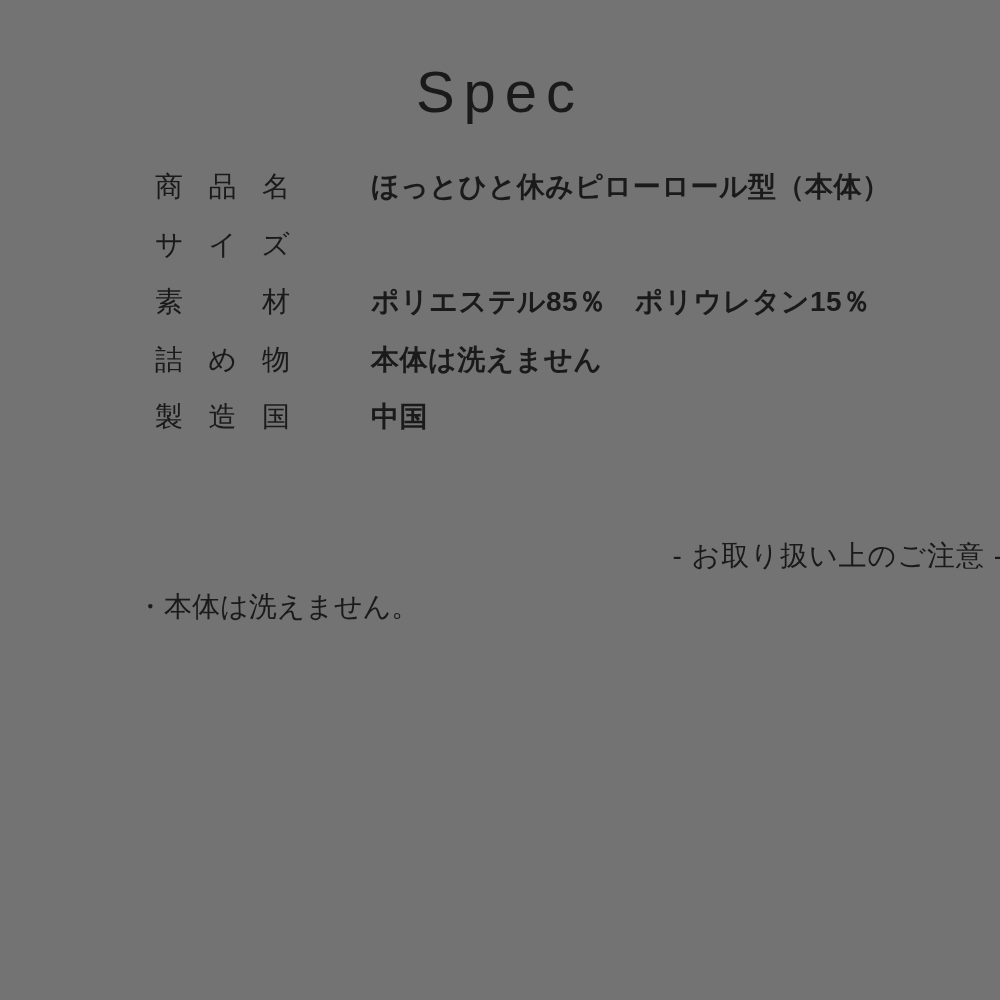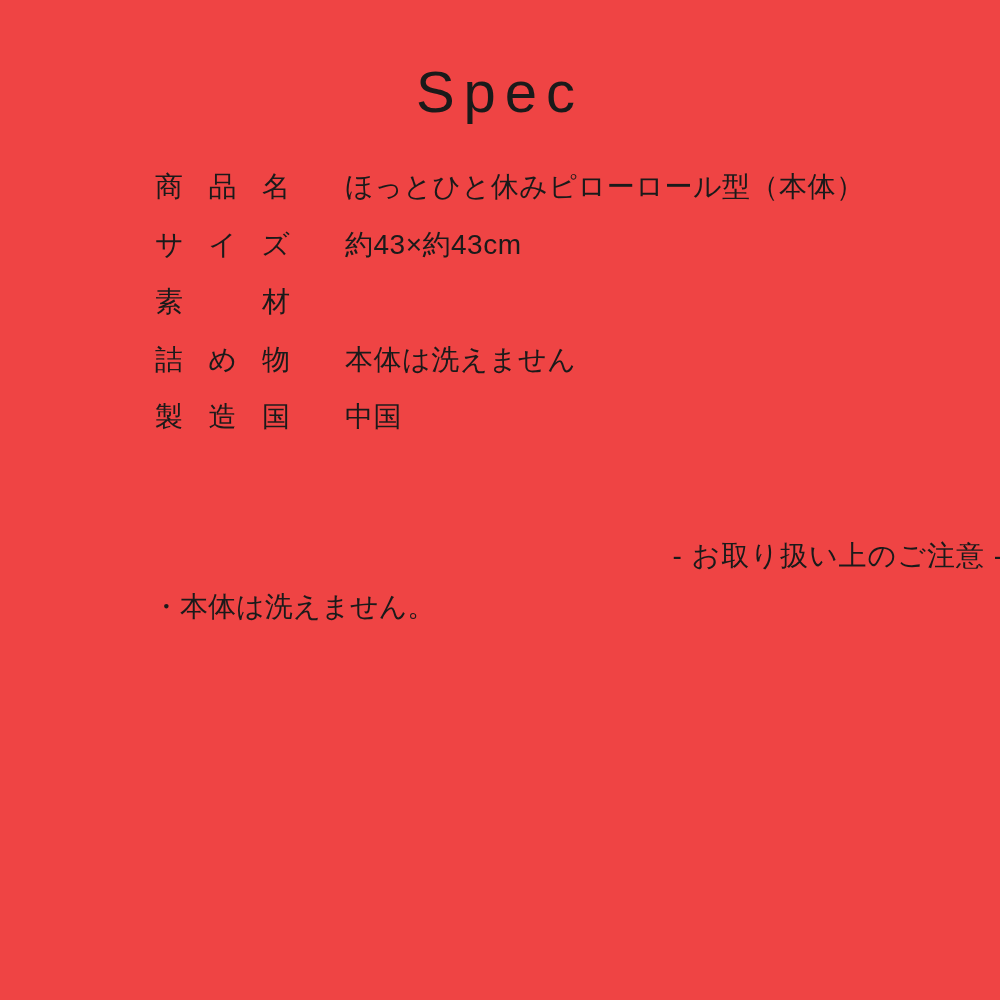--- a/index.html
+++ b/index.html
@@ -4,21 +4,21 @@
 <style>
   html, body {
     margin: 0;
     padding: 0;
     background: #ffffff;
   }
   .canvas {
     position: relative;
     width: 1000px;
     height: 1000px;
-    background: #ef4444;
+    background: #737373;
     color: #1a1a1a;
     font-family: "Liberation Sans", "DejaVu Sans", sans-serif;
     overflow: hidden;
   }
 
   
   .page-title {
     position: absolute;
     top: 58px;
     left: 0;
@@ -45,42 +45,42 @@
     line-height: 30px;
   }
   .spec-label {
     display: inline-flex;
     justify-content: space-between;
     width: 135px;
     font-weight: 500;
     flex: 0 0 135px;
   }
   .spec-value {
-    margin-left: 55px;
+    margin-left: 81px;
     white-space: nowrap;
     letter-spacing: 0.5px;
-    font-weight: 400;
+    font-weight: 700;
   }
 
   
   .notice-title {
     position: absolute;
     top: 533px;
     left: 0;
     width: 100%;
     margin: 4px;
     text-align: right;
     font-size: 28px;
     font-weight: 500;
     letter-spacing: 1px;
   }
   .notice-list {
     position: absolute;
     top: 587px;
-    left: 152px;
+    left: 136px;
     width: 770px;
     margin: 0;
     padding: 0;
     list-style: none;
     font-size: 28px;
     line-height: 40px;
     font-weight: 500;
   }
   .notice-item {
     margin: 0;
@@ -105,28 +105,28 @@
         </span>
     <span class="spec-value">ほっとひと休みピローロール型（本体）</span>
   </div>
 
   <div class="spec-row">
     <span class="spec-label">
           <span>サ</span>
           <span>イ</span>
           <span>ズ</span>
         </span>
-    <span class="spec-value">約43×約43cm</span>
   </div>
 
   <div class="spec-row">
     <span class="spec-label">
           <span>素</span>
           <span>材</span>
         </span>
+    <span class="spec-value">ポリエステル85％　ポリウレタン15％</span>
   </div>
 
   <div class="spec-row">
     <span class="spec-label">
           <span>詰</span>
           <span>め</span>
           <span>物</span>
         </span>
     <span class="spec-value">本体は洗えません</span>
   </div>

